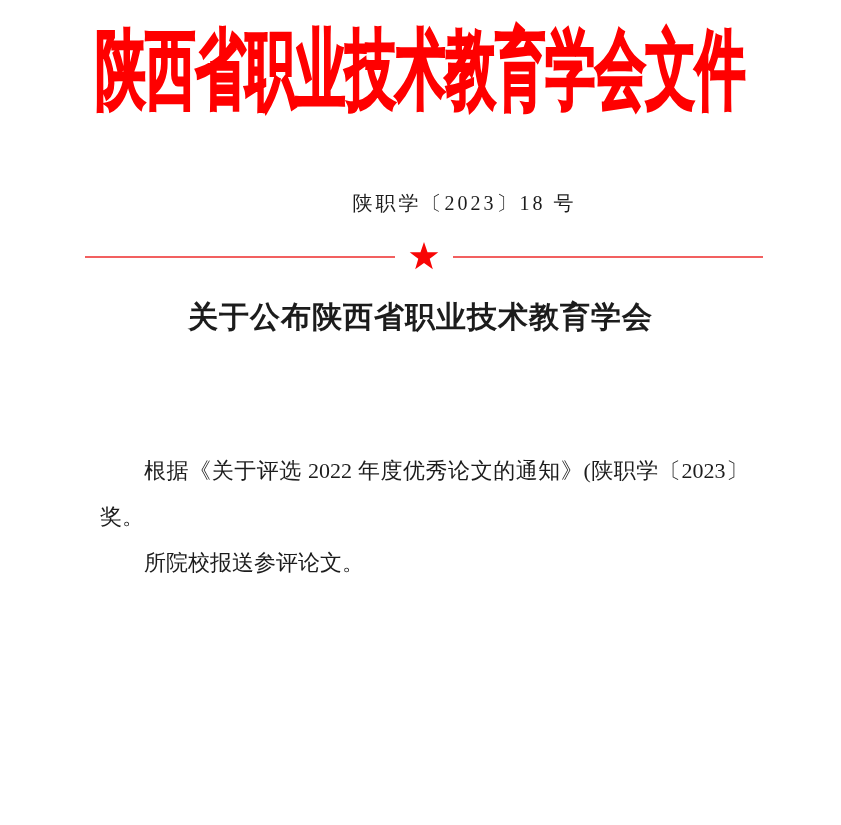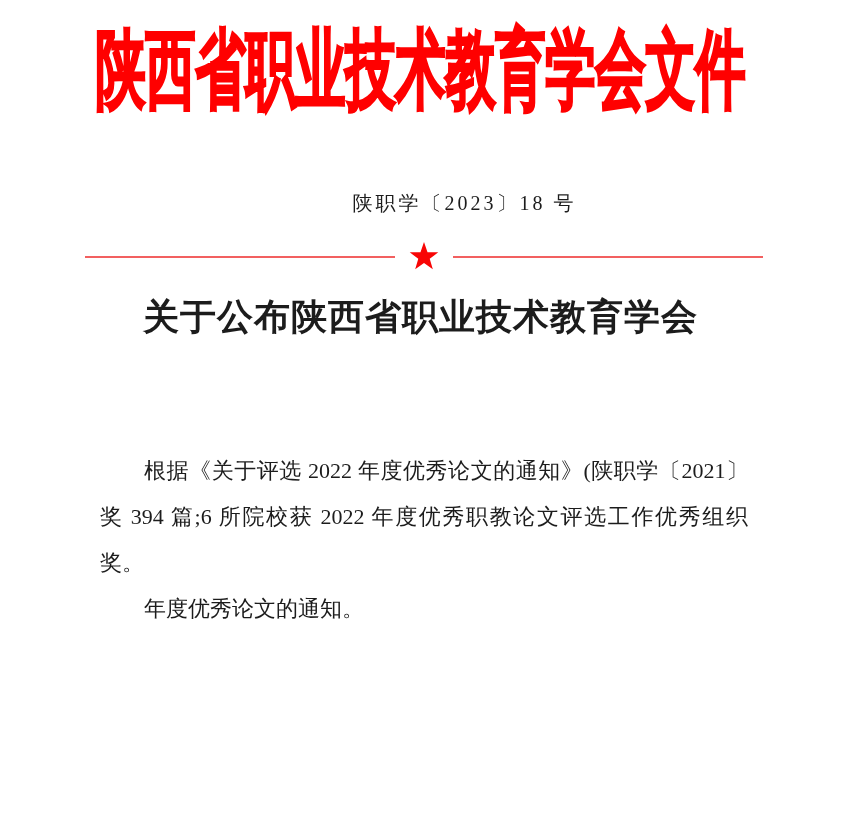--- a/index.html
+++ b/index.html
@@ -73,21 +73,21 @@
   }
   .divider svg { display: block; }
 
   
   .notice-title {
     position: absolute;
     top: 294px;
     left: 0;
     width: 100%;
     text-align: center;
-    font-size: 36px;
+    font-size: 30px;
     line-height: 46px;
     font-weight: bold;
     letter-spacing: 1px;
     color: var(--text-color, #1c1c1c);
   }
 
   
   .body-text {
     position: absolute;
     top: 448px;
@@ -127,19 +127,18 @@
       </svg>
     </span>
     <span class="rule"></span>
   </div>
 
   <div class="notice-title">
     <div>关于公布陕西省职业技术教育学会</div>
   </div>
 
   <div class="body-text">
-    <div class="line justify indent">根据《关于评选 2022 年度优秀论文的通知》(陕职学〔2021〕</div>
-    <div class="line justify">奖 394 篇;6 所院校获 2022 年度优秀职教论文评选工作优秀组织</div>
+    <div class="line justify indent">根据《关于评选 2022 年度优秀论文的通知》(陕职学〔2023〕</div>
     <div class="line">奖。</div>
-    <div class="line indent">年度优秀论文的通知。</div>
+    <div class="line indent">所院校报送参评论文。</div>
   </div>
 
 </div>
 
 </body></html>

